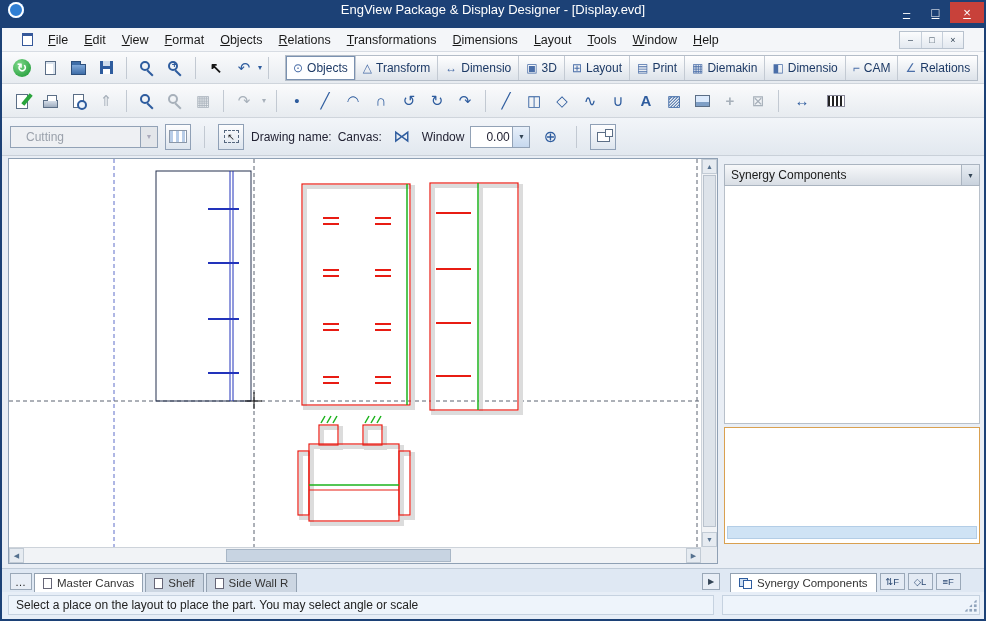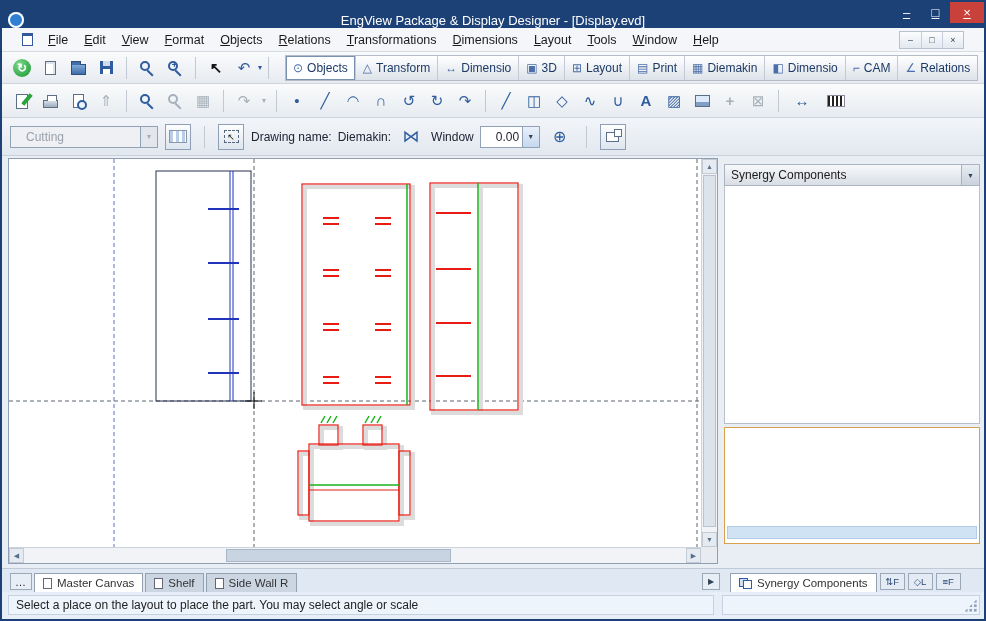--- a/index.html
+++ b/index.html
@@ -4,21 +4,21 @@
 <style>
   :root{
     --red:#e81c13; --green:#1db31d; --blue:#2233bb; --guide:#5f6ec9;
     --shadow:#dcdcdc; --outline:#24304f;
   }
   *{box-sizing:border-box;}
   body{margin:0;font-family:"Liberation Sans",sans-serif;background:#555;}
   .window{position:relative;width:986px;height:621px;border:2px solid #1c4176;background:#e9eef5;overflow:hidden;}
 
   
-  .titlebar{height:26px;background:#1c4176;color:#fff;display:flex;align-items:flex-end;position:relative;padding-left:6px;text-decoration:underline;}
+  .titlebar{height:26px;background:#1c4176;color:#fff;display:flex;align-items:flex-start;position:relative;padding-left:6px;text-decoration:underline;}
   .logo{width:16px;height:16px;border-radius:50%;background:#2f7fd4;box-shadow:inset 0 0 0 2px #fff, inset 0 0 0 4px #2f7fd4;flex:0 0 auto;}
   .title{position:absolute;left:0;right:0;text-align:center;font-size:13px;pointer-events:none;}
   .win-btns{margin-left:auto;display:flex;align-self:flex-start;z-index:2;}
   .win-btn{width:29px;height:21px;display:flex;align-items:center;justify-content:center;font-size:13px;color:#fff;}
   .win-btn.close{width:34px;background:#c8413a;}
 
   
   .menubar{height:24px;background:#f4f6f9;border-bottom:1px solid #d7dce3;display:flex;align-items:center;padding:0 20px;font-size:12.5px;color:#1a1a1a;}
   .ico-mdi-doc{width:11px;height:13px;background:#fff;border:1px solid #35589a;box-shadow:inset 0 2px 0 #35589a;margin-right:7px;}
   .menu-item{display:inline-block;padding:3px 8px;}
@@ -286,21 +286,21 @@
       <span class="dd">▼</span>
     </div>
     <span class="tb-btn raised">
         <span class="ico-stripes"></span>
       </span>
     <span class="tb-sep"></span>
     <span class="tb-btn raised">
         <span class="ico-pickbox">↖</span>
       </span>
     <span class="pb-label">Drawing name:</span>
-    <span class="pb-label">Diemakin:</span>
+    <span class="pb-label">Canvas:</span>
     <span class="tb-btn" style="font-size:17px">⋈</span>
     <span class="pb-label">Window</span>
     <div class="combo" style="width:60px">
       <span class="val">0.00</span>
       <span class="dd">▼</span>
     </div>
     <span class="tb-btn" style="font-size:16px">⊕</span>
     <span class="tb-sep"></span>
     <span class="tb-btn raised">
         <span class="ico-rects"></span>

